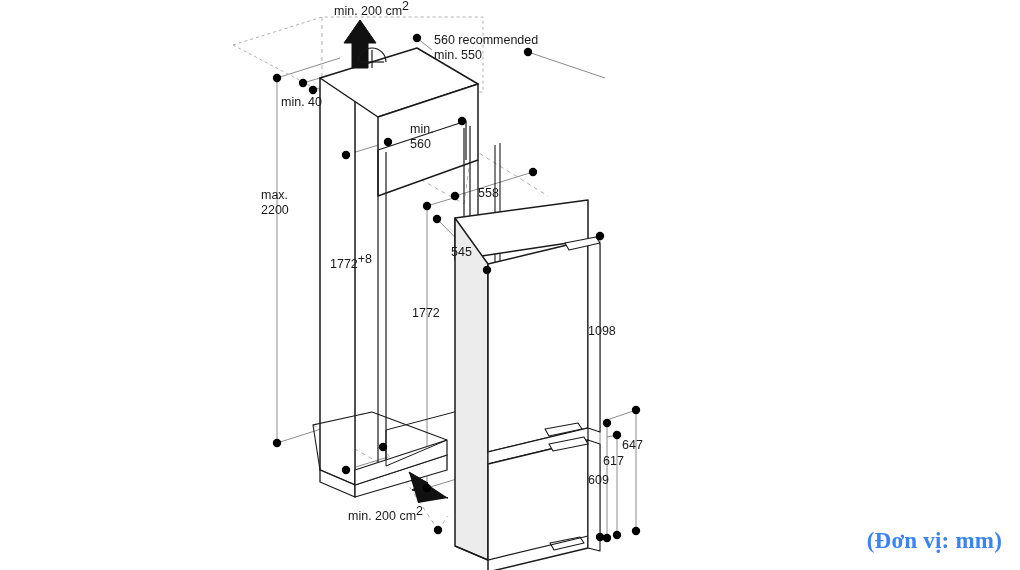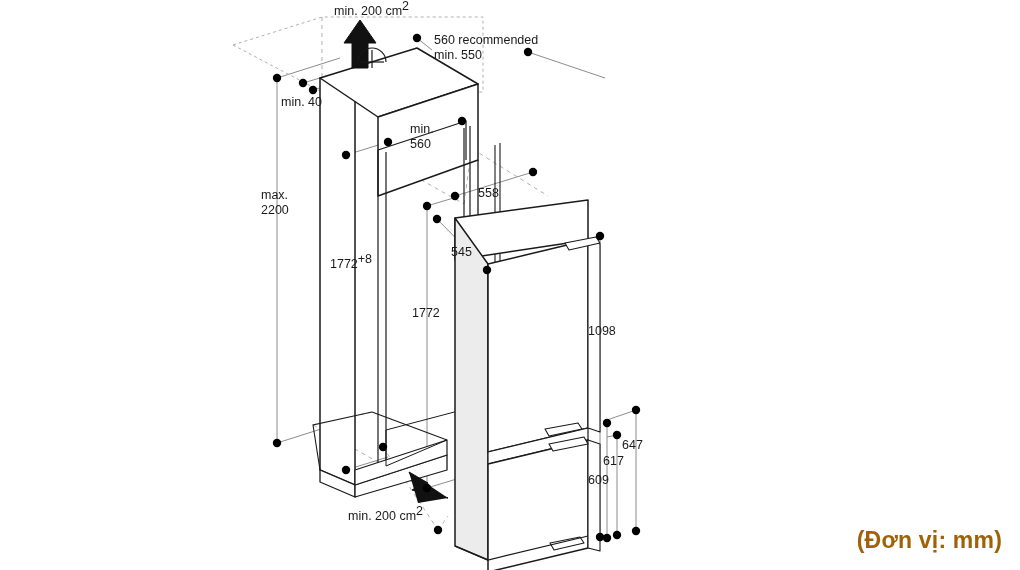--- a/index.html
+++ b/index.html
@@ -29,24 +29,24 @@
   .dim-label {
     font-family: "Liberation Sans", sans-serif;
     font-size: 12.5px;
     fill: #1a1a1a;
     dominant-baseline: middle;
   }
   .unit-note {
     position: absolute;
     right: 18px;
     bottom: 16px;
-    font-family: Liberation Sans, sans-serif;
+    font-family: Liberation Serif, serif;
     font-size: 23px;
     font-weight: bold;
-    color: #a16207;
+    color: #3b82f6;
     letter-spacing: 0.2px;
     white-space: nowrap;
   }
 </style>
 </head>
 <body>
 
 <div id="drawing-root">
 
   <svg class="diagram" viewBox="0 0 1020 570" xmlns="http://www.w3.org/2000/svg">

